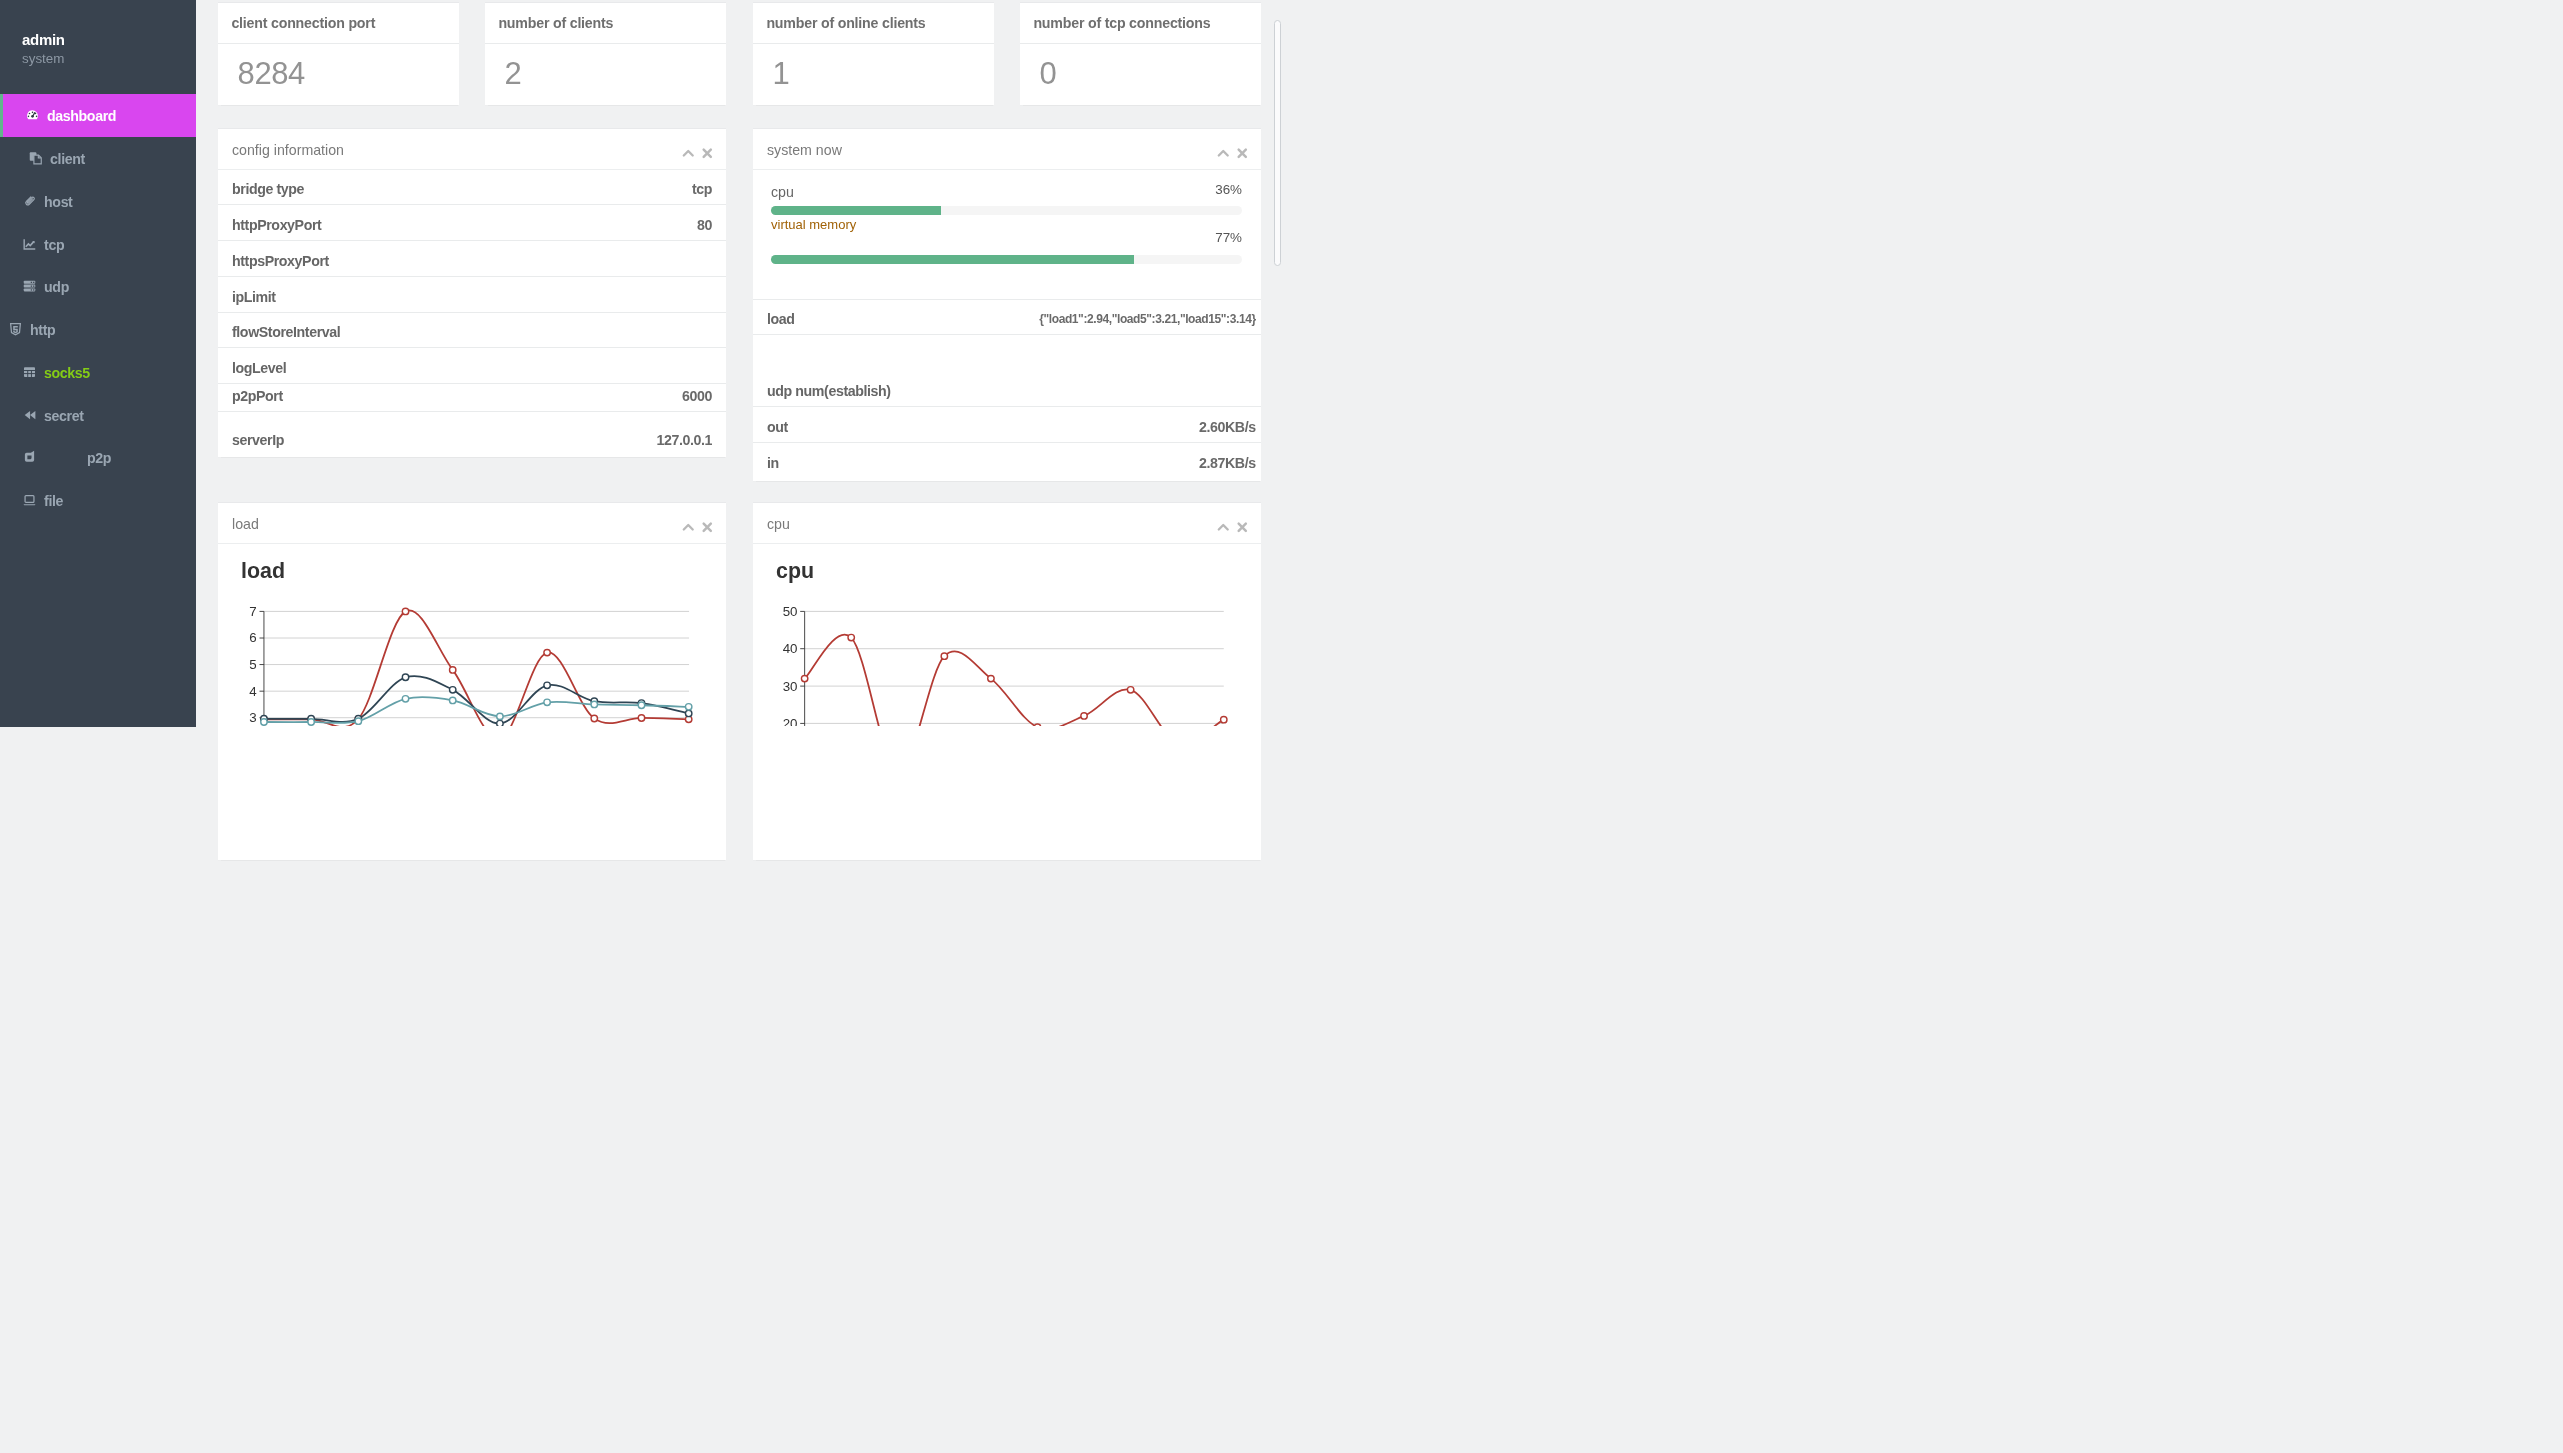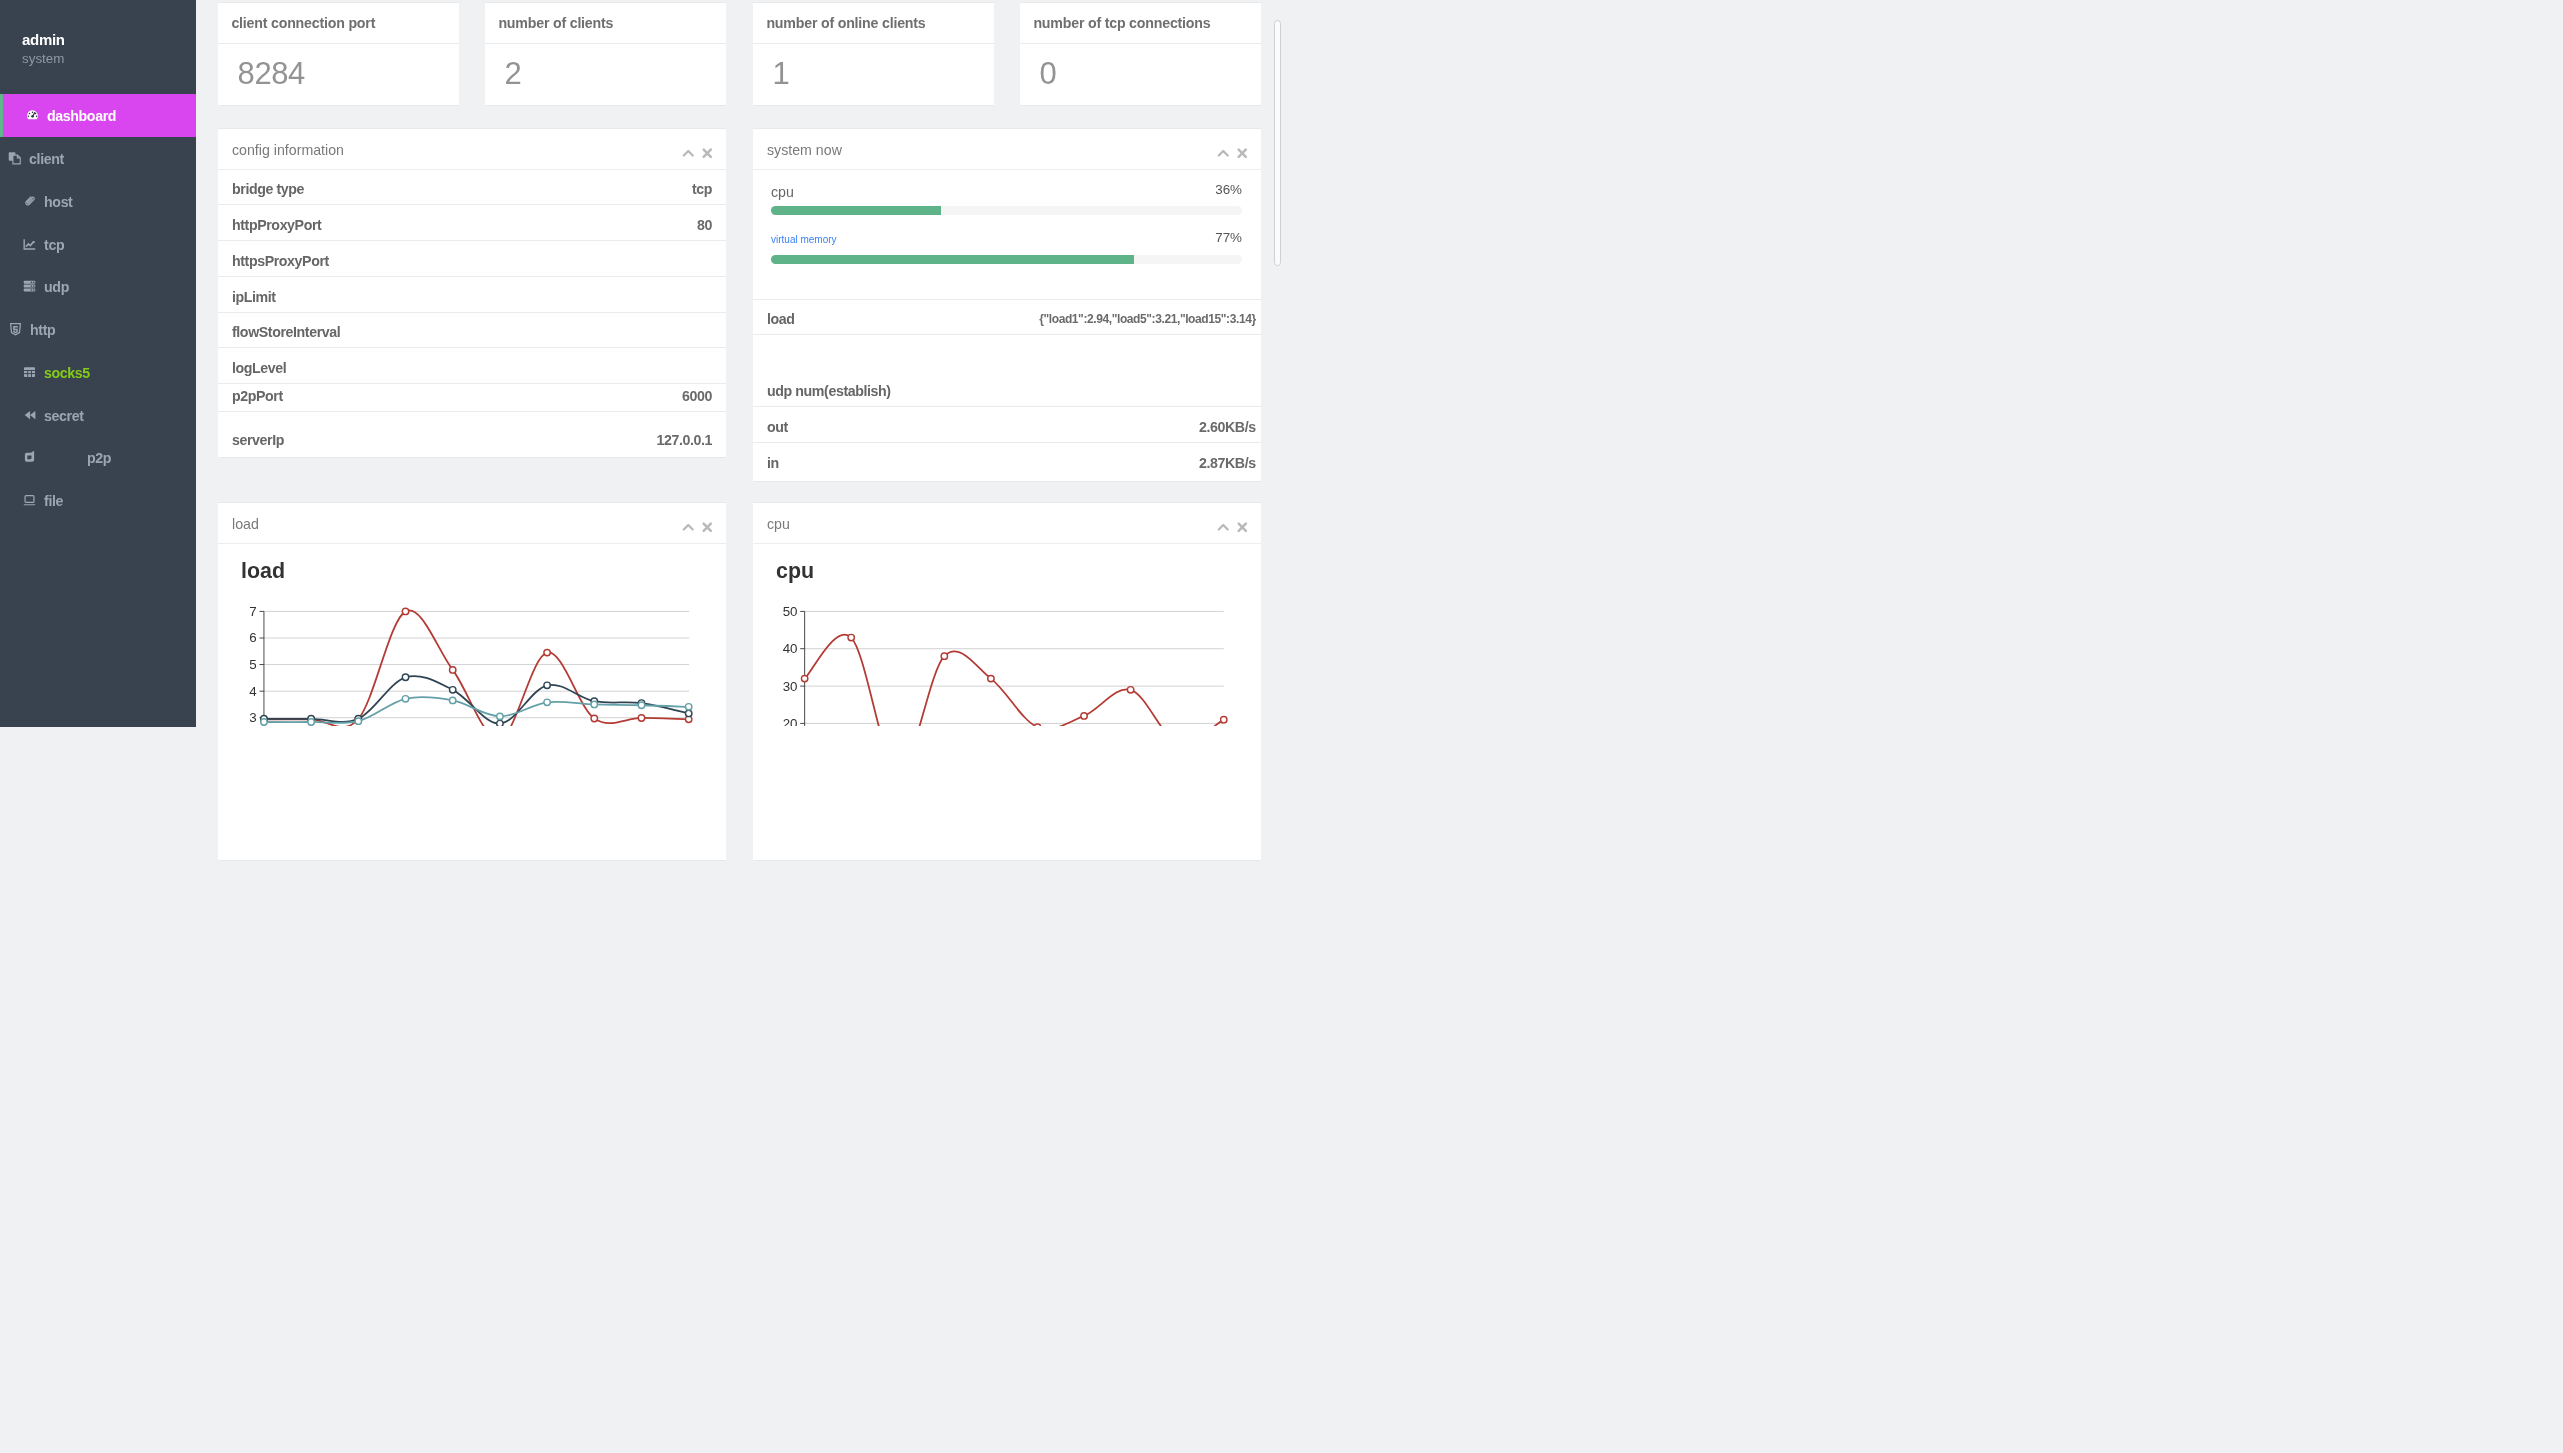--- a/index.html
+++ b/index.html
@@ -30,21 +30,21 @@
 <circle cx="8" cy="9.4" r="1.5" fill="#2e3844"></circle>
         <path stroke="#2e3844" stroke-width="1.3" d="M8.4,8.9 L10.6,5.2" stroke-linecap="round"></path>
 <circle cx="4.6" cy="6.2" r="0.9" fill="#2e3844"></circle>
         <circle cx="8" cy="4.9" r="0.9" fill="#2e3844"></circle>
         <circle cx="11.4" cy="6.2" r="0.9" fill="#2e3844"></circle>
         <circle cx="3.4" cy="9.4" r="0.9" fill="#2e3844"></circle>
         <circle cx="12.6" cy="9.4" r="0.9" fill="#2e3844"></circle>
       </svg>
       <span style="color:#ffffff">dashboard</span>
     </div>
-<div class="mi" style="top:137px;padding-left:7px;">
+<div class="mi" style="top:137px;padding-left:28px;">
 <svg width="15" height="14.2" viewBox="0 0 16 16" style="margin-right:7.1px;flex:none">
         <rect x="1.5" y="1.5" width="7.5" height="9.5" rx="1" fill="#9aa6b2"></rect>
 <path d="M6.2,4.6 h5.2 l3.1,3.1 v6.8 h-8.3 z" fill="#39434f" stroke="#9aa6b2" stroke-width="1.3"></path>
 <path d="M11.2,4.8 v3 h3" fill="none" stroke="#9aa6b2" stroke-width="1.3"></path>
       </svg>
       <span style="color:#9aa6b2">client</span>
     </div>
 <div class="mi" style="top:180px;padding-left:22px;">
 <svg width="15" height="14.2" viewBox="0 0 16 16" style="margin-right:7.1px;flex:none">
         <g fill="none" stroke="#9aa6b2" stroke-width="1.3" stroke-linecap="round" transform="rotate(45 8 8)">
@@ -180,21 +180,21 @@
   </svg>
 
 <div class="panel" style="left:753px;top:128px;width:508px;height:353px">
  <div class="abs" style="left:14px;top:12.5px;font-size:14.2px;color:#7a7a7a">system now</div>
  <div class="hline" style="top:40px"></div>
  <div class="abs" style="left:18px;top:55px;font-size:14.2px;color:#666">cpu</div>
  <div class="abs" style="right:19px;top:53px;font-size:13.4px;color:#555">36%</div>
  <div class="bar" style="top:77px">
       <div class="fill" style="width:36%"></div>
     </div>
- <div class="abs" style="left:18px;top:105px;font-size:10px;color:#3b82f6">virtual memory</div>
+ <div class="abs" style="left:18px;top:88px;font-size:13px;color:#a16207">virtual memory</div>
  <div class="abs" style="right:19px;top:101px;font-size:13.4px;color:#555">77%</div>
  <div class="bar" style="top:126px">
       <div class="fill" style="width:77%"></div>
     </div>
  <div class="abs" style="left:0;top:170px;width:100%;border-top:0.9px solid #e9ebec"></div>
 <div class="row-line" style="top:170px;height:36px;border-bottom:0.9px solid #e9ebec;">
       <span class="rl">load</span>
       <span class="rv" style="font-size:12px;right:5.3px">{"load1":2.94,"load5":3.21,"load15":3.14}</span>
     </div>
 <div class="row-line" style="top:242px;height:36px;border-bottom:0.9px solid #e9ebec;">

